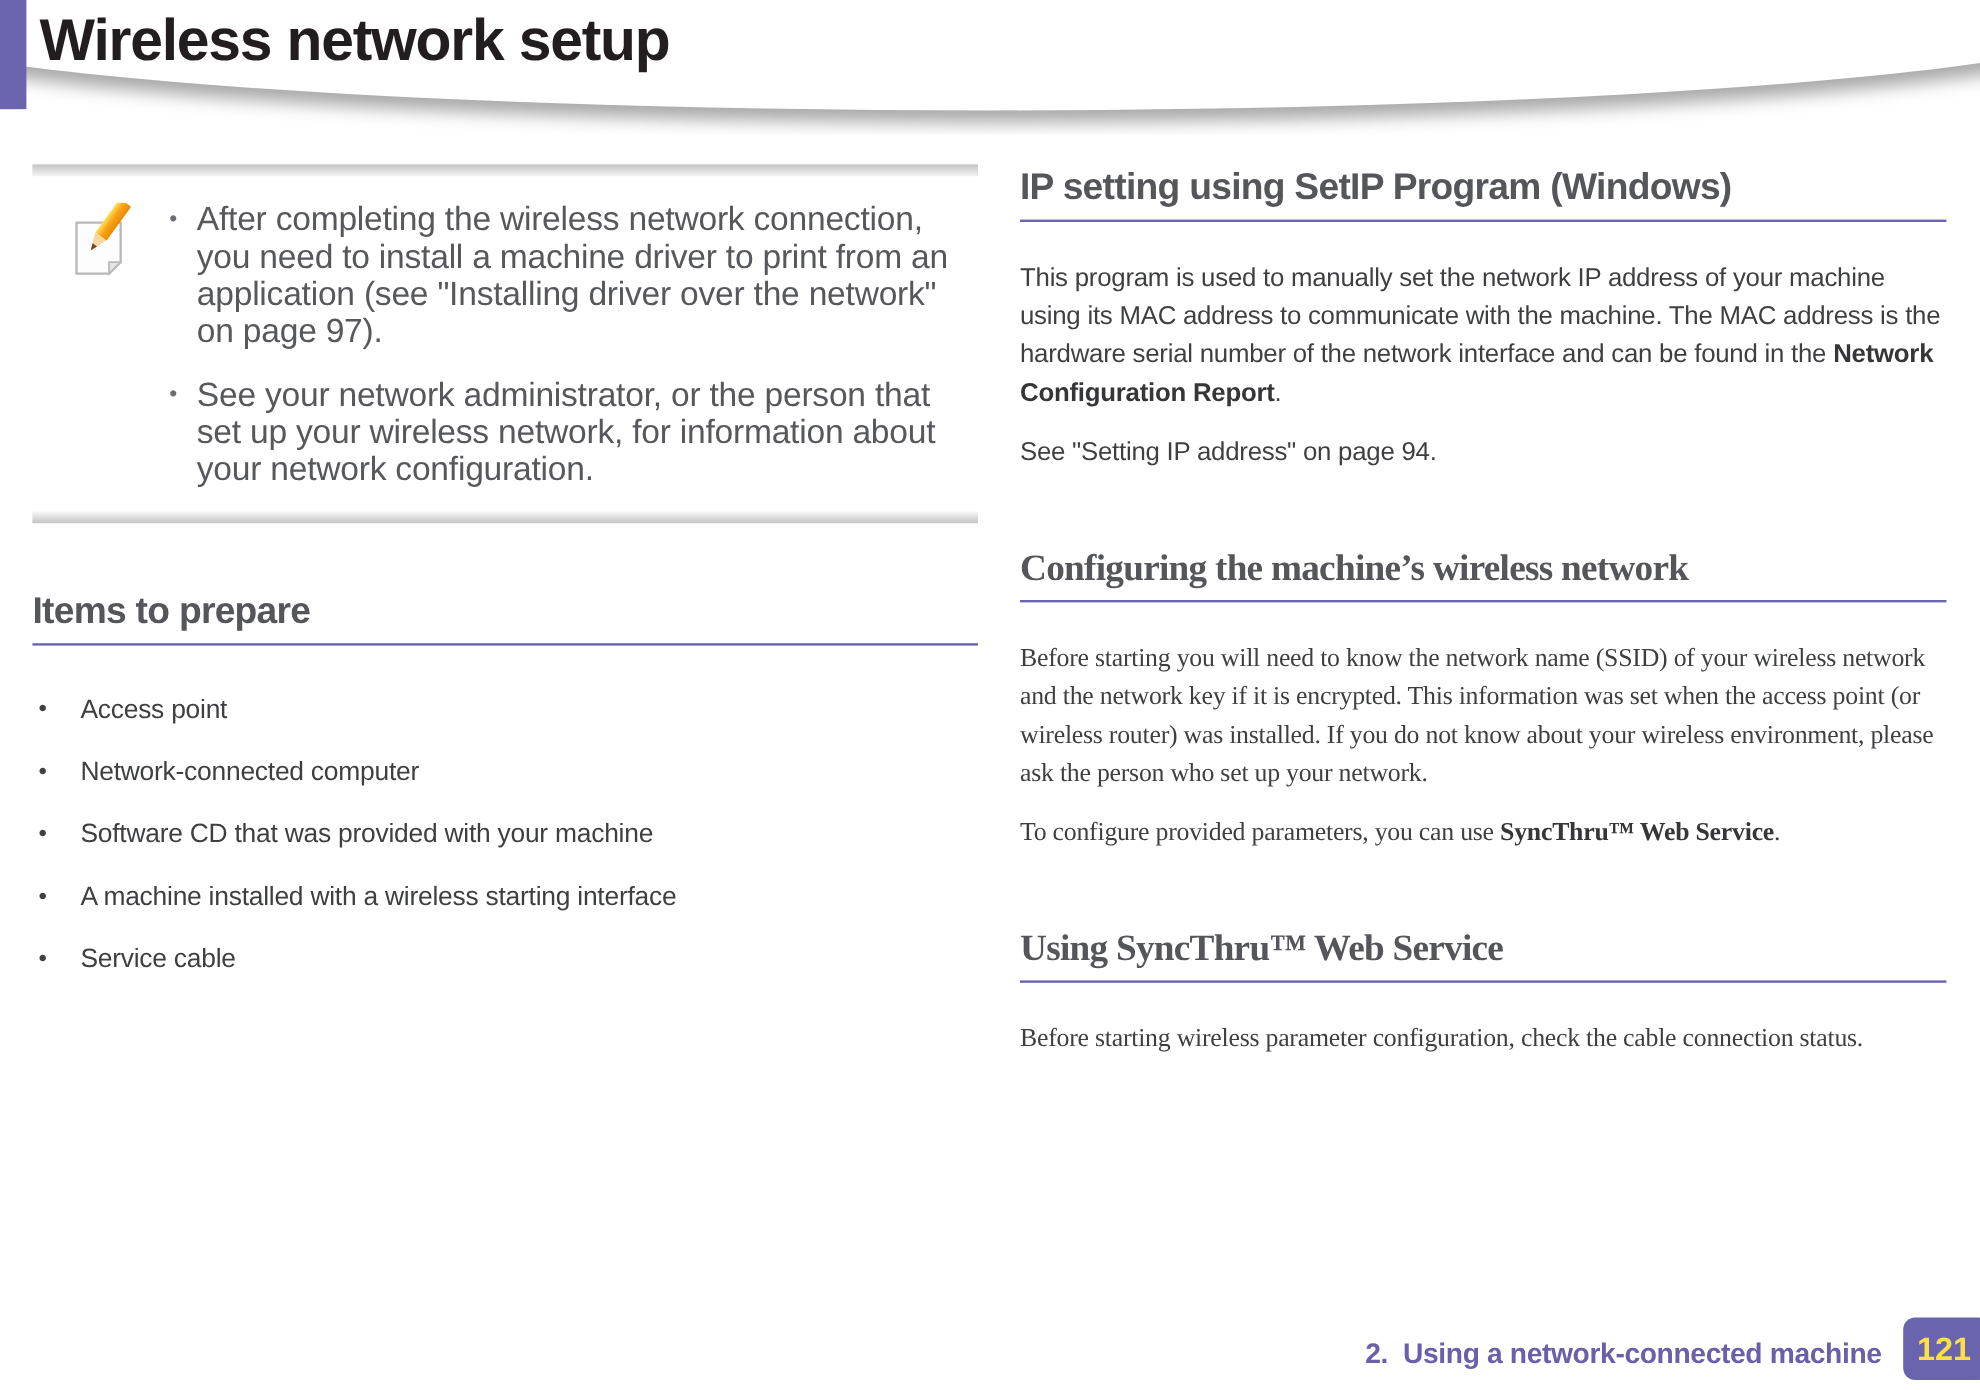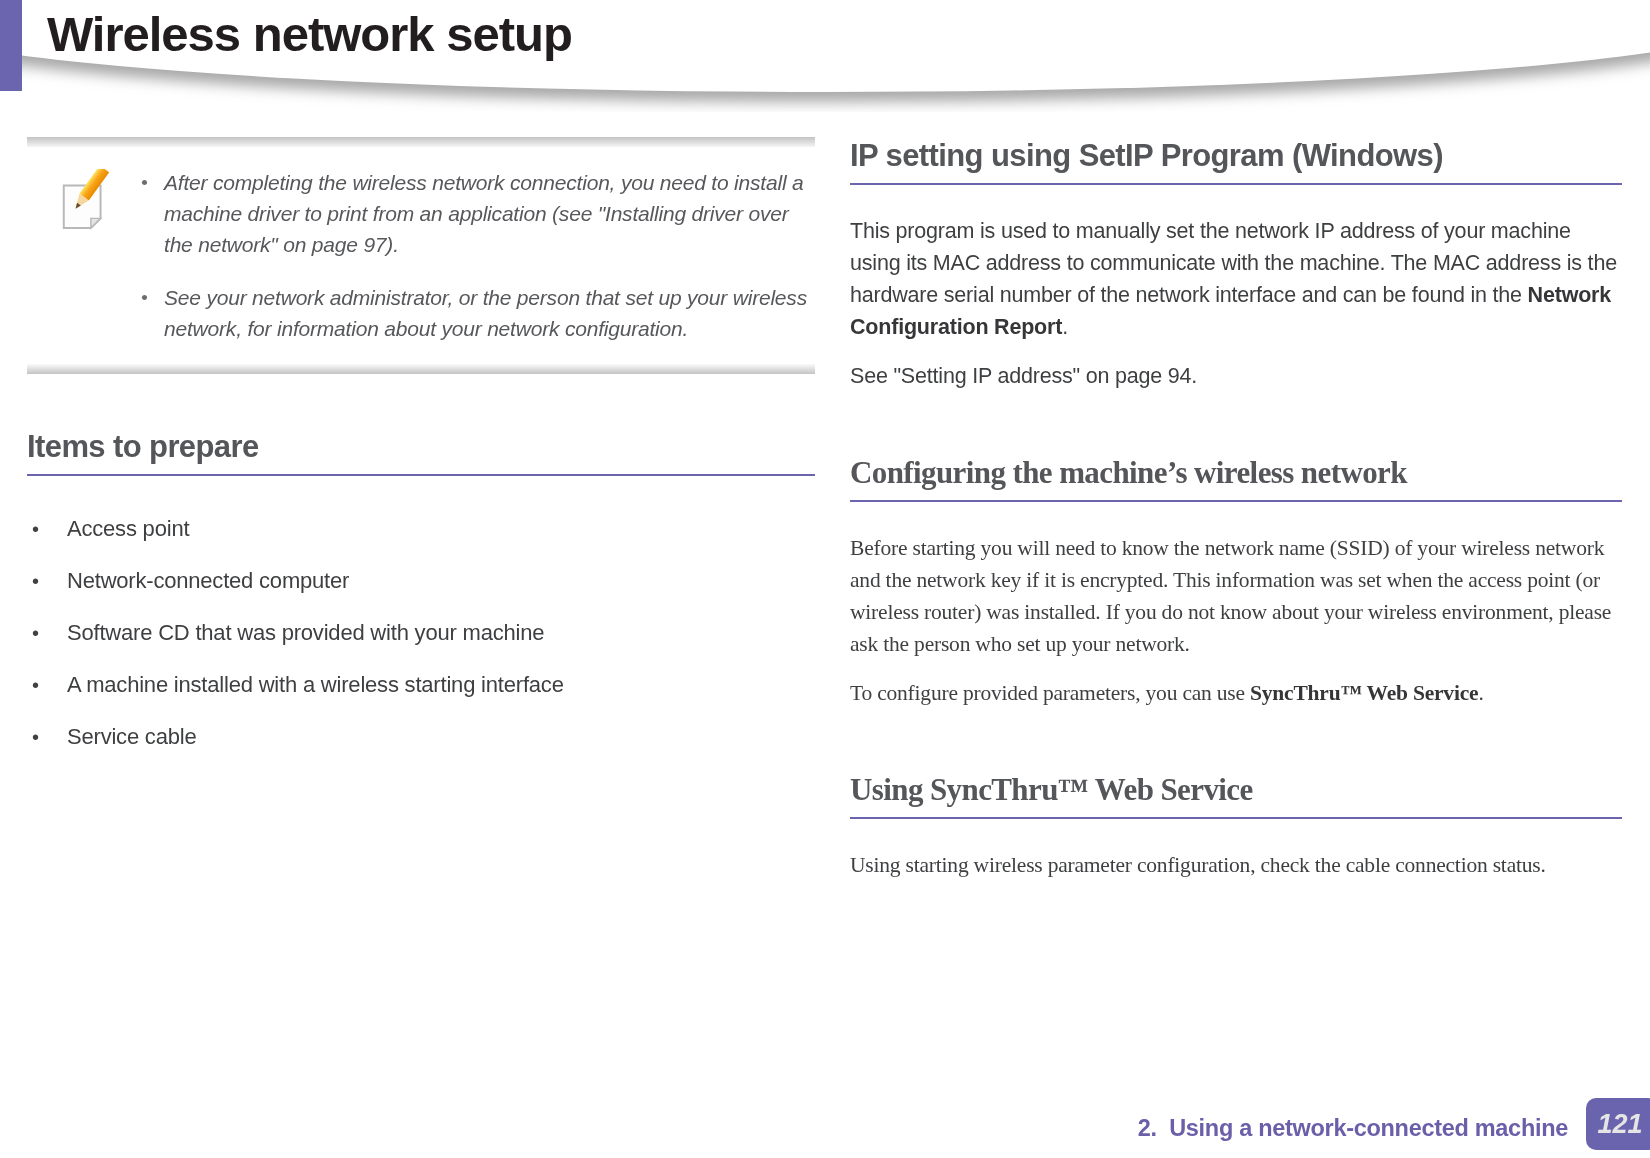--- a/index.html
+++ b/index.html
@@ -2,41 +2,41 @@
 <html><head>
 <meta charset="utf-8">
 <style>
   * { margin:0; padding:0; box-sizing:border-box; }
   html,body { width:1650px; height:1158px; overflow:hidden; background:#ffffff;
     font-family:"Liberation Sans", sans-serif; }
   .page { position:relative; width:1650px; height:1158px; background:#ffffff; overflow:hidden; }
 
   
   .accent-bar { position:absolute; left:0; top:0; width:22px; height:91px; background:#6b64ae; z-index:3; }
-  .page-title { position:absolute; left:47px; top:6px; z-index:2;
+  .page-title { position:absolute; left:33px; top:6px; z-index:2;
     font-size:49px; font-weight:bold; letter-spacing:-1px; color:#221e20; }
   .header-divider { position:absolute; top:0; left:0; width:100%; height:112px; overflow:hidden; z-index:1; }
   .header-divider .ellipse { position:absolute; left:-8%; width:116%; height:160px; top:-68px;
     border-radius:50%; box-shadow:0 10px 14px rgba(110,110,110,0.60); }
 
   
   .content { position:absolute; top:137px; left:27px; right:28px; display:flex; gap:35px; }
   .col-left  { width:788px; flex:none; }
   .col-right { flex:1; }
 
   
   .note-box { width:100%; }
   .note-bar { height:10px; width:100%; }
   .note-bar.top    { background:linear-gradient(to bottom,#c3c3c3,#f5f5f5); }
   .note-bar.bottom { background:linear-gradient(to bottom,#fafafa,#c3c3c3); }
   .note-body { display:flex; padding:16px 4px 14px 30px; }
   .note-icon { width:62px; flex:none; margin-top:6px; }
   .note-list { list-style:none; flex:1; margin-left:14px; margin-top:4px; }
-  .note-list li { position:relative; padding-left:31px; font-size:21px; line-height:31px;
-    color:#57585b; margin-bottom:22px; letter-spacing:-0.2px;font-style:italic; }
+  .note-list li { position:relative; padding-left:31px; font-size:28px; line-height:31px;
+    color:#57585b; margin-bottom:22px; letter-spacing:-0.2px; }
   .note-list li:last-child { margin-bottom:6px; }
   .note-list li::before { content:"•"; position:absolute; left:8px; top:0; font-size:19px; color:#6d6e71; }
 
   
   h2 { font-size:31px; font-weight:bold; letter-spacing:-0.6px; color:#55565a;
     line-height:38px; padding-bottom:8px; border-bottom:2px solid #6b64ae; margin:0 0 30px 0; }
   section.sect-left-items    { margin-top:54px; }
   section.sect-left-printing { margin-top:58px; }
   section.sect-right + section.sect-right { margin-top:62px;font-family:Liberation Serif, serif; }
 
@@ -48,21 +48,21 @@
 
   
   p { font-size:21.5px; line-height:32px; color:#3e3f41; letter-spacing:-0.2px; margin:0 0 17px 0; }
   p strong { font-weight:bold; color:#363638; }
 
   
   .footer-chapter { position:absolute; right:82px; bottom:16px; color:#6a5fa8;
     font-size:23.5px; font-weight:bold; letter-spacing:-0.3px; white-space:pre-wrap; }
   .page-num-box { position:absolute; right:-8px; bottom:8px; width:72px; height:52px;
     background:#6a63ad; border-radius:10px; display:flex; align-items:center; justify-content:center; }
-  .page-num-box .num { color:#e5e5e5; font-size:27px; font-weight:bold; margin-right:4px;font-style:italic; }
+  .page-num-box .num { color:#fde047; font-size:27px; font-weight:bold; margin-right:4px; }
 </style>
 </head>
 <body>
 
 <div class="page">
 
   <div class="accent-bar"></div>
   <h1 class="page-title">Wireless network setup</h1>
   <div class="header-divider">
     <div class="ellipse"></div>
@@ -124,21 +124,21 @@
       </section>
 
       <section class="sect-right">
         <h2>Configuring the machine’s wireless network</h2>
         <p>Before starting you will need to know the network name (SSID) of your wireless network and the network key if it is encrypted. This information was set when the access point (or wireless router) was installed. If you do not know about your wireless environment, please ask the person who set up your network.</p>
         <p><span>To configure provided parameters, you can use </span><strong>SyncThru™ Web Service</strong><span>.</span></p>
       </section>
 
       <section class="sect-right">
         <h2>Using SyncThru™ Web Service</h2>
-        <p>Using starting wireless parameter configuration, check the cable connection status.</p>
+        <p>Before starting wireless parameter configuration, check the cable connection status.</p>
       </section>
 
     </div>
   </div>
 
   <div class="footer-chapter">2.&nbsp; Using a network-connected machine</div>
   <div class="page-num-box">
     <span class="num">121</span>
   </div>
 

